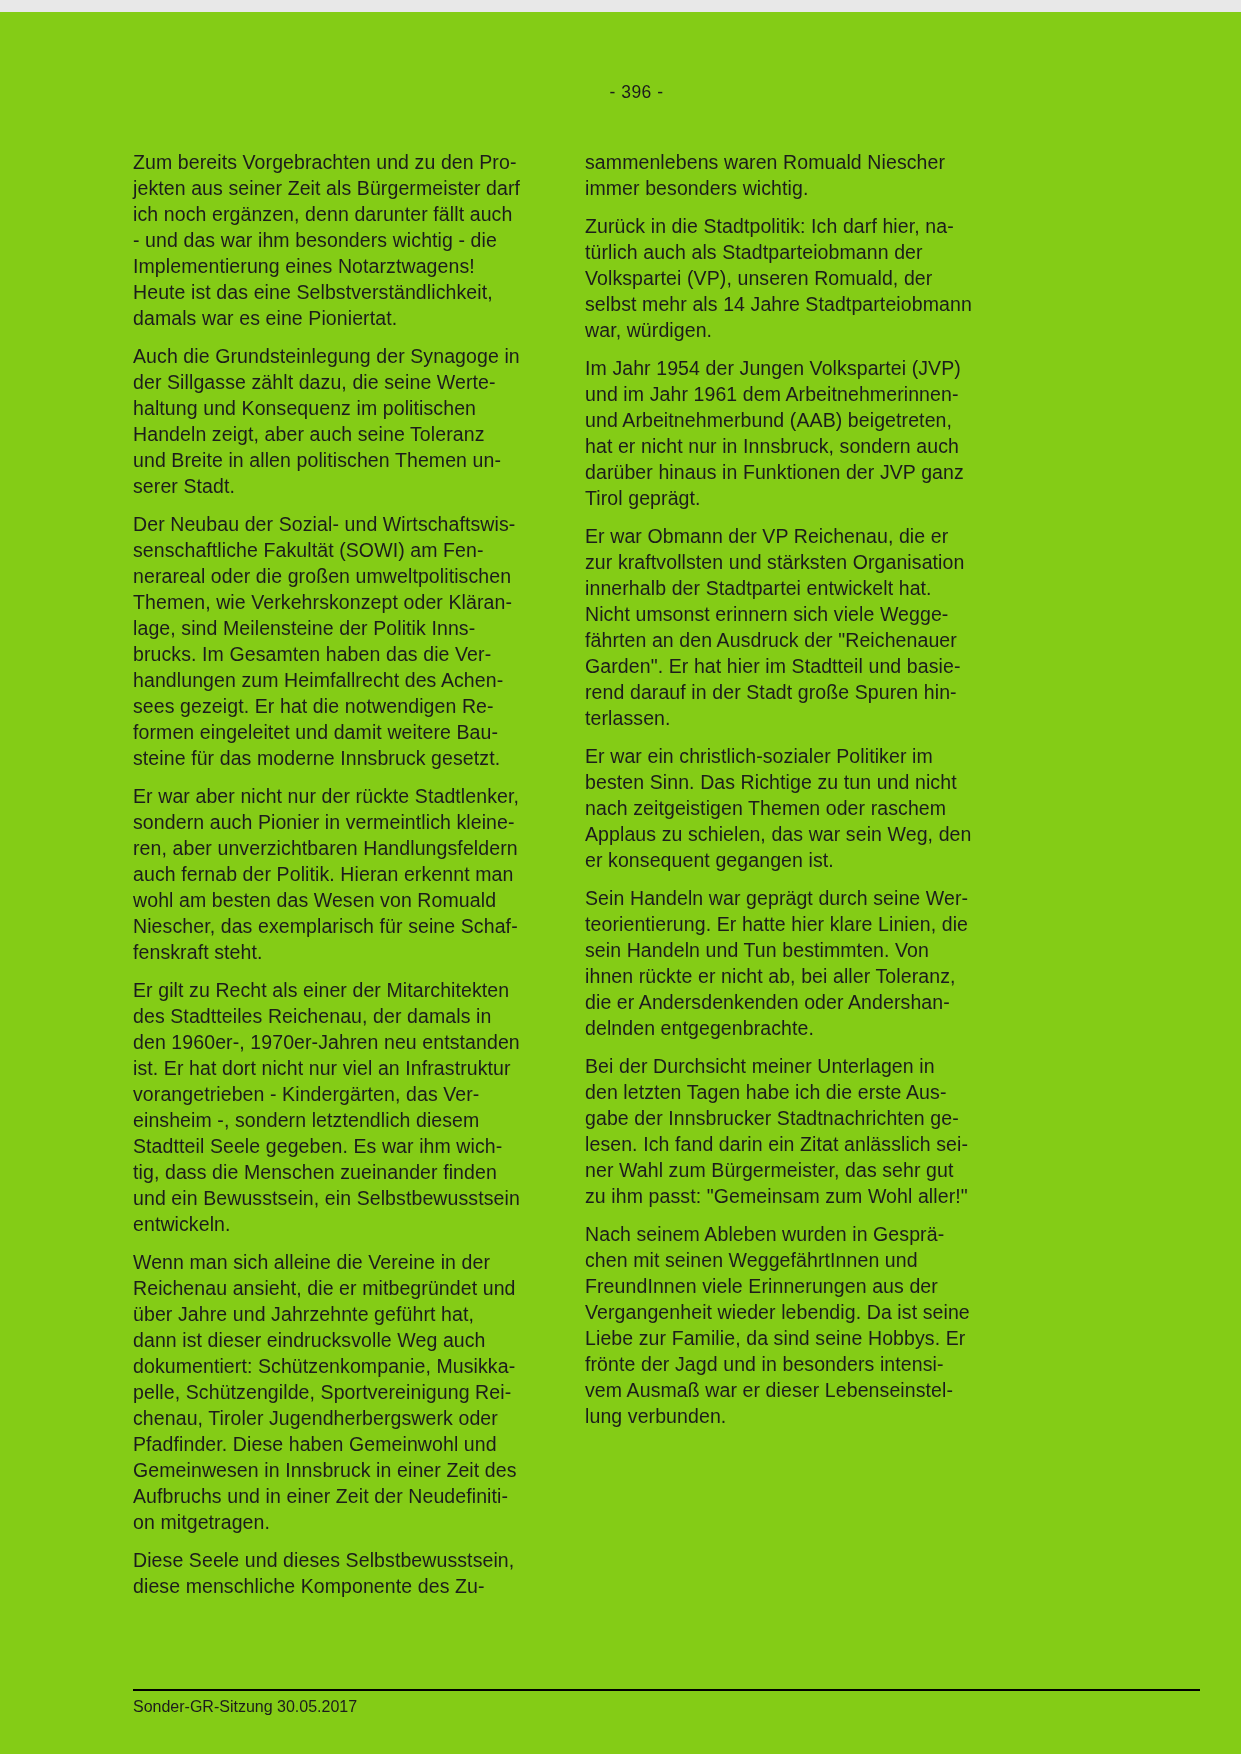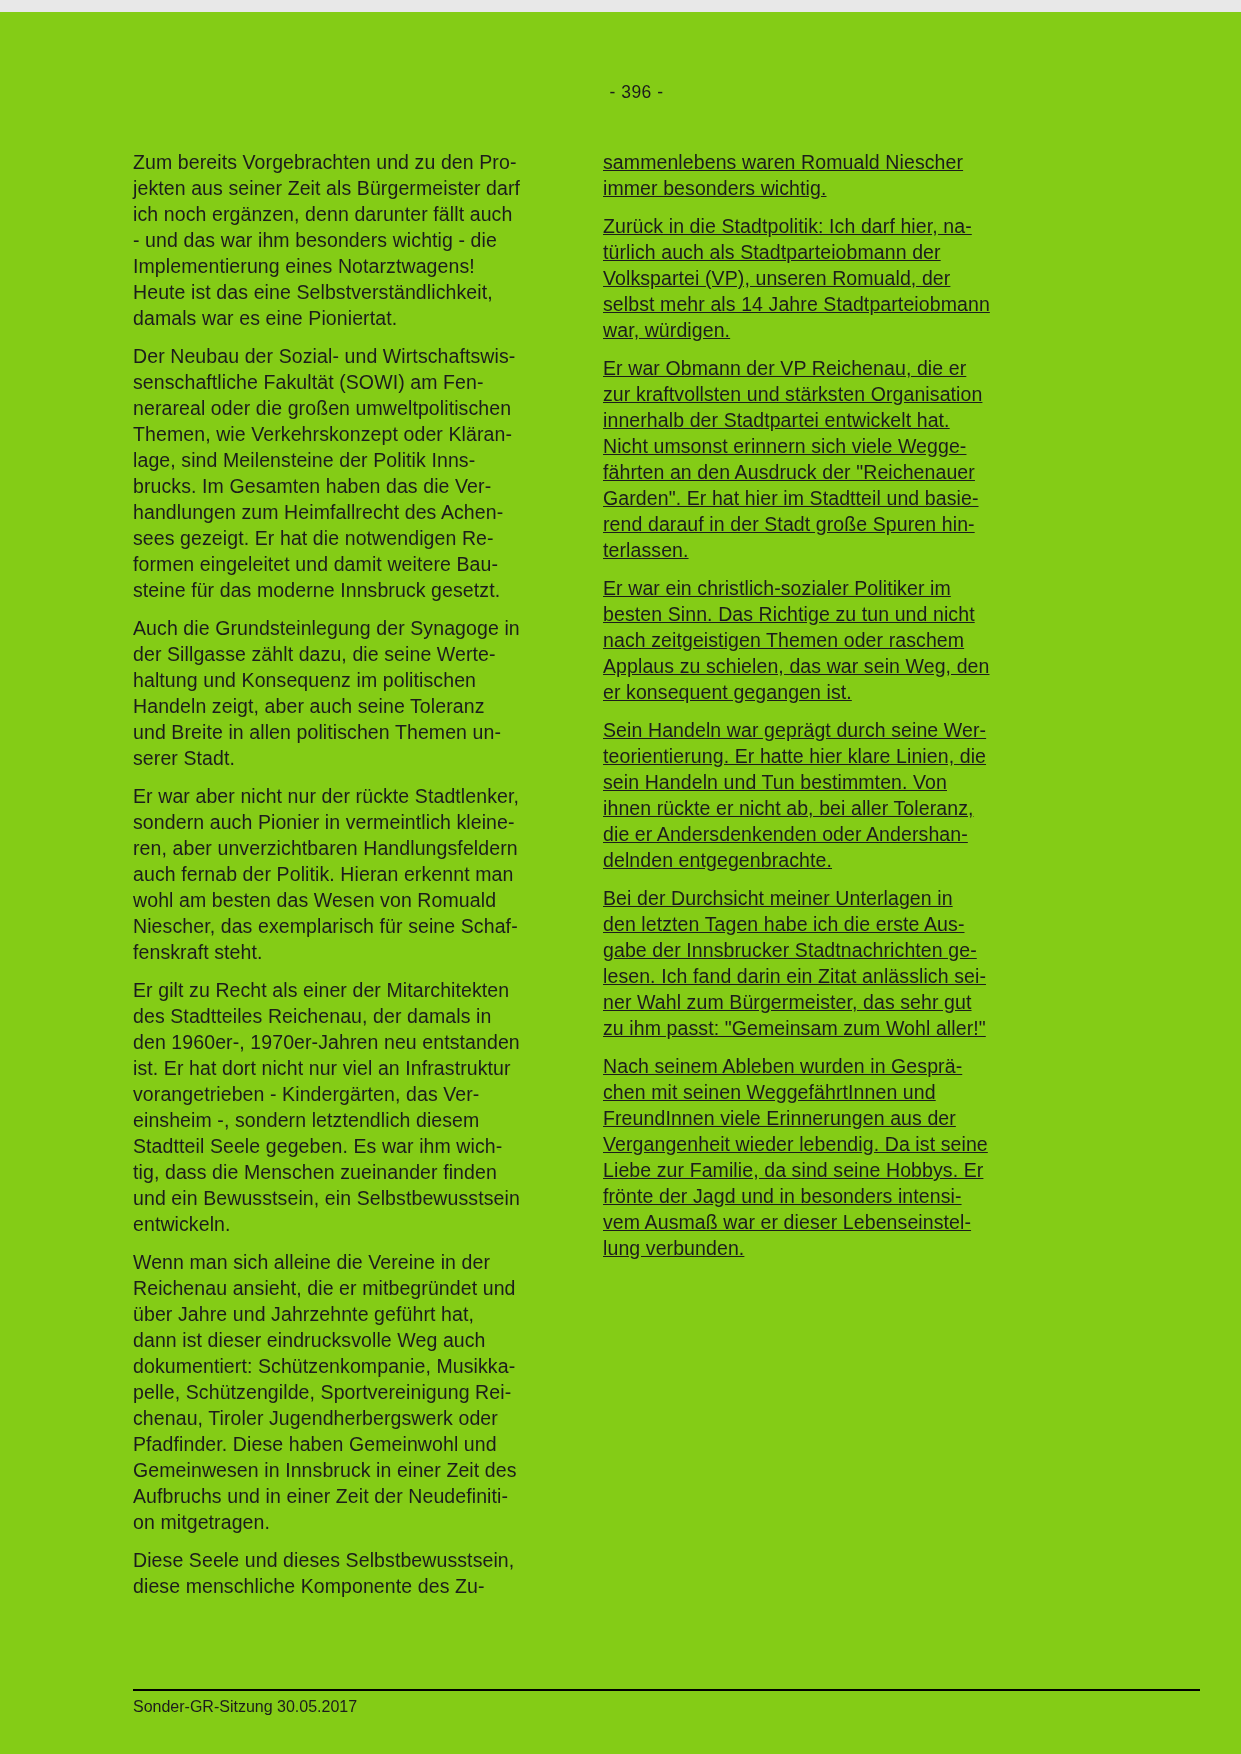--- a/index.html
+++ b/index.html
@@ -26,21 +26,21 @@
     font-size: 17.5px;
     letter-spacing: 0.5px;
     white-space: pre;
   }
   .column {
     position: absolute;
     top: 137px;
     width: 460px;
   }
   .column.left  { left: 133px; }
-  .column.right { left: 603px; text-decoration: underline; }
+  .column.right { left: 585px; }
   .column p {
     margin: 0 0 12px 0;
     font-size: 19.5px;
     line-height: 26px;
     white-space: pre-line;
     letter-spacing: 0.1px;
   }
   .footer-rule {
     position: absolute;
     top: 1677px;
@@ -65,36 +65,36 @@
   <div class="page-number">- 396 -</div>
 
   <div class="column left">
     <p>Zum bereits Vorgebrachten und zu den Pro-
 jekten aus seiner Zeit als Bürgermeister darf
 ich noch ergänzen, denn darunter fällt auch
 - und das war ihm besonders wichtig - die
 Implementierung eines Notarztwagens!
 Heute ist das eine Selbstverständlichkeit,
 damals war es eine Pioniertat.</p>
+    <p>Auch die Grundsteinlegung der Synagoge in
+der Sillgasse zählt dazu, die seine Werte-
+haltung und Konsequenz im politischen
+Handeln zeigt, aber auch seine Toleranz
+und Breite in allen politischen Themen un-
+serer Stadt.</p>
     <p>Der Neubau der Sozial- und Wirtschaftswis-
 senschaftliche Fakultät (SOWI) am Fen-
 nerareal oder die großen umweltpolitischen
 Themen, wie Verkehrskonzept oder Kläran-
 lage, sind Meilensteine der Politik Inns-
 brucks. Im Gesamten haben das die Ver-
 handlungen zum Heimfallrecht des Achen-
 sees gezeigt. Er hat die notwendigen Re-
 formen eingeleitet und damit weitere Bau-
 steine für das moderne Innsbruck gesetzt.</p>
-    <p>Auch die Grundsteinlegung der Synagoge in
-der Sillgasse zählt dazu, die seine Werte-
-haltung und Konsequenz im politischen
-Handeln zeigt, aber auch seine Toleranz
-und Breite in allen politischen Themen un-
-serer Stadt.</p>
     <p>Er war aber nicht nur der rückte Stadtlenker,
 sondern auch Pionier in vermeintlich kleine-
 ren, aber unverzichtbaren Handlungsfeldern
 auch fernab der Politik. Hieran erkennt man
 wohl am besten das Wesen von Romuald
 Niescher, das exemplarisch für seine Schaf-
 fenskraft steht.</p>
     <p>Er gilt zu Recht als einer der Mitarchitekten
 des Stadtteiles Reichenau, der damals in
 den 1960er-, 1970er-Jahren neu entstanden
@@ -121,20 +121,26 @@
   </div>
 
   <div class="column right">
     <p>sammenlebens waren Romuald Niescher
 immer besonders wichtig.</p>
     <p>Zurück in die Stadtpolitik: Ich darf hier, na-
 türlich auch als Stadtparteiobmann der
 Volkspartei (VP), unseren Romuald, der
 selbst mehr als 14 Jahre Stadtparteiobmann
 war, würdigen.</p>
+    <p>Im Jahr 1954 der Jungen Volkspartei (JVP)
+und im Jahr 1961 dem Arbeitnehmerinnen-
+und Arbeitnehmerbund (AAB) beigetreten,
+hat er nicht nur in Innsbruck, sondern auch
+darüber hinaus in Funktionen der JVP ganz
+Tirol geprägt.</p>
     <p>Er war Obmann der VP Reichenau, die er
 zur kraftvollsten und stärksten Organisation
 innerhalb der Stadtpartei entwickelt hat.
 Nicht umsonst erinnern sich viele Wegge-
 fährten an den Ausdruck der "Reichenauer
 Garden". Er hat hier im Stadtteil und basie-
 rend darauf in der Stadt große Spuren hin-
 terlassen.</p>
     <p>Er war ein christlich-sozialer Politiker im
 besten Sinn. Das Richtige zu tun und nicht

